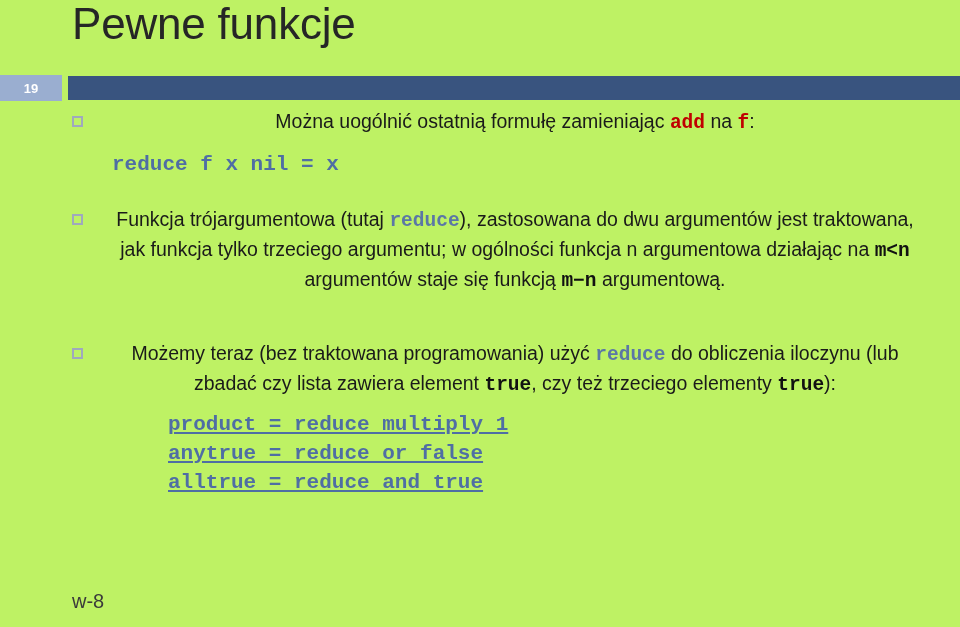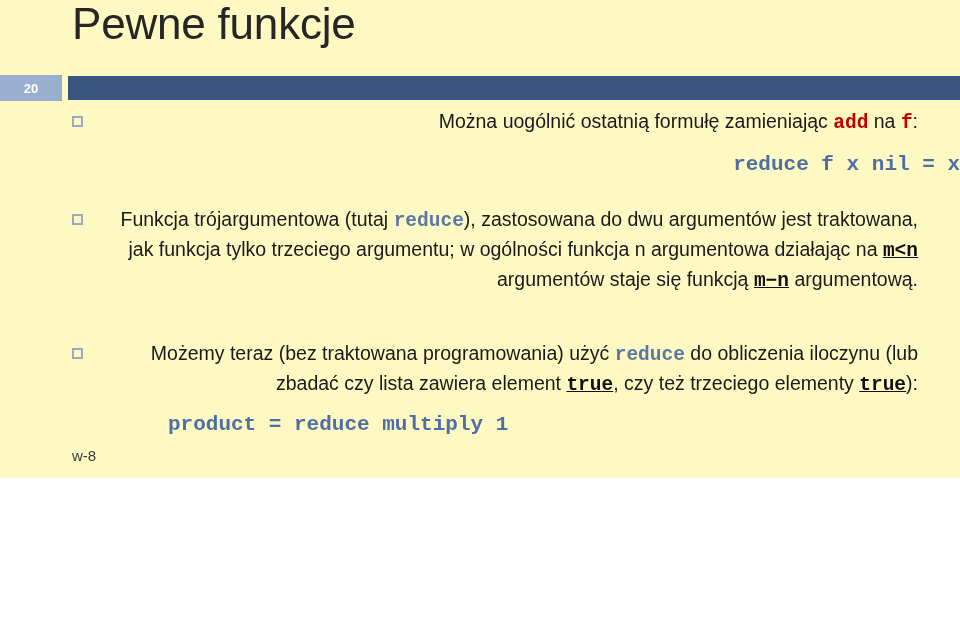--- a/index.html
+++ b/index.html
@@ -9,22 +9,22 @@
     background: #ffffff;
   }
   body {
     font-family: "Liberation Sans", sans-serif;
     color: #1a1a1a;
     -webkit-font-smoothing: antialiased;
   }
   .slide {
     position: relative;
     width: 960px;
-    height: 478px;
-    background: #fef9c3;
+    height: 627px;
+    background: #bef264;
     overflow: hidden;
   }
 
   
   .slide-title {
     position: absolute;
     left: 72px;
     top: -4px;
     font-size: 44px;
     font-weight: 400;
@@ -87,67 +87,67 @@
     width: 11px;
     height: 11px;
     border: 2px solid #9fa9bd;
     box-sizing: border-box;
     background: transparent;
   }
   .bullet-text {
     font-size: 19.5px;
     line-height: 28px;
     color: #1a1a1a;
-    text-align: right;
+    text-align: center;
   }
 
   
   .bullet-l1 .bullet-text {
     font-size: 19.5px;
   }
 
   
   .mono {
     font-family: "Liberation Mono", "DejaVu Sans Mono", monospace;
     font-weight: bold;
     letter-spacing: 0px;
   }
   .mono-red   { color: #c00000; }
   .mono-blue  { color: #5b77a6; margin-top: 17px; }
-  .mono-black { color: #111111; text-decoration: underline; }
+  .mono-black { color: #111111; }
 
   .code-block {
     font-family: "Liberation Mono", "DejaVu Sans Mono", monospace;
     font-weight: bold;
     color: #4f6ea4;
     font-size: 21px;
     line-height: 29px;
     white-space: pre;
   }
-  .code-indent-1 { padding-left: 112px; text-align: right; }
-  .code-indent-2 { padding-left: 168px; }
+  .code-indent-1 { padding-left: 112px; }
+  .code-indent-2 { padding-left: 168px; text-decoration: underline; }
 
   
   .footer {
     position: absolute;
     left: 72px;
     bottom: 14px;
-    font-size: 15px;
+    font-size: 20px;
     color: #3b3b3b;
   }
 </style>
 </head>
 <body>
 
 <div class="slide">
 
   <div class="slide-title">Pewne funkcje</div>
 
   <div class="header-rule">
-    <div class="slide-number-badge">20</div>
+    <div class="slide-number-badge">19</div>
     <div class="header-bar"></div>
   </div>
 
   <div class="body-area">
 
     <div class="bullet-block bullet-l1" style="margin-top:4px;">
       <span class="bullet-marker"></span>
       <div class="bullet-text"><span>Można uogólnić ostatnią formułę zamieniając </span><span class="mono mono-red">add</span><span> na </span><span class="mono mono-red">f</span><span>:</span></div>
     </div>
 
@@ -156,19 +156,19 @@
     <div class="bullet-block" style="margin-top:26px;">
       <span class="bullet-marker"></span>
       <div class="bullet-text"><span>Funkcja trójargumentowa (tutaj </span><span class="mono mono-blue">reduce</span><span>), zastosowana do dwu argumentów jest traktowana, jak funkcja tylko trzeciego argumentu; w ogólności funkcja n argumentowa działając na </span><span class="mono mono-black">m&lt;n</span><span>  argumentów staje się funkcją </span><span class="mono mono-black">m−n</span><span> argumentową.</span></div>
     </div>
 
     <div class="bullet-block" style="margin-top:44px;">
       <span class="bullet-marker"></span>
       <div class="bullet-text"><span>Możemy teraz (bez traktowana programowania) użyć </span><span class="mono mono-blue">reduce</span><span> do obliczenia iloczynu (lub zbadać czy lista zawiera element </span><span class="mono mono-black">true</span><span>, czy też trzeciego elementy </span><span class="mono mono-black">true</span><span>):</span></div>
     </div>
 
-    <div class="code-block code-indent-2" style="margin-top:11px;"><div>product = reduce multiply 1</div></div>
+    <div class="code-block code-indent-2" style="margin-top:11px;"><div>product = reduce multiply 1</div><div>anytrue = reduce or false</div><div>alltrue = reduce and true</div></div>
 
   </div>
 
   <div class="footer">w-8</div>
 
 </div>
 
 </body></html>

